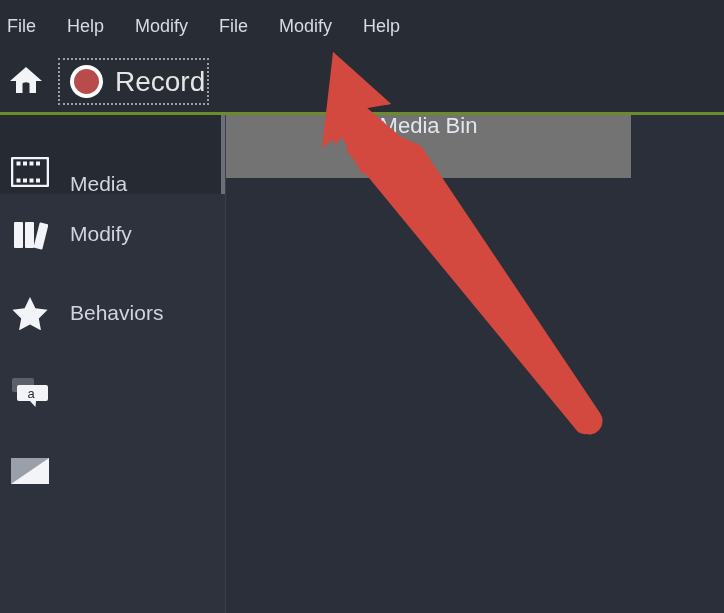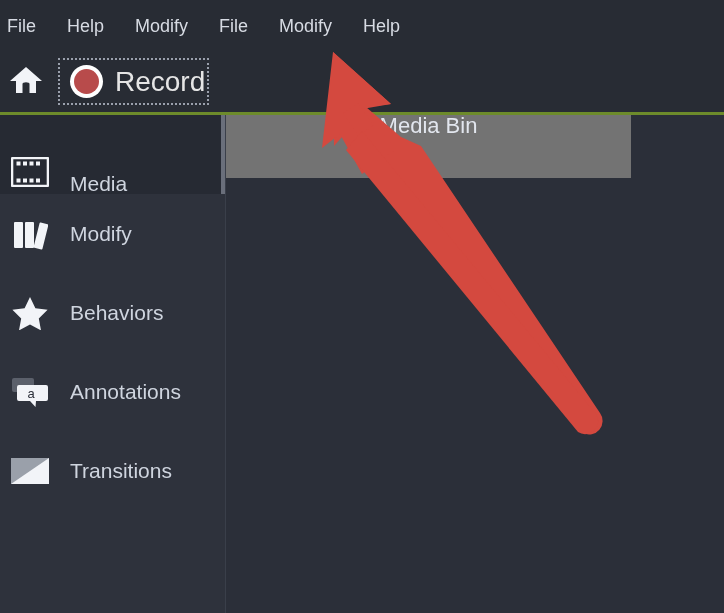--- a/index.html
+++ b/index.html
@@ -221,31 +221,29 @@
     </div>
 
     <div class="nav-item">
       <span class="nav-icon">
         <svg width="38" height="34" viewBox="0 0 38 34">
           <rect x="1" y="3" width="22" height="14" rx="2" fill="#5b606b"></rect>
           <path d="M8 10 H35 A2 2 0 0 1 37 12 V24 A2 2 0 0 1 35 26 H25 L24.5 32 L19 26 H8 A2 2 0 0 1 6 24 V12 A2 2 0 0 1 8 10 Z" fill="#f2f4f8"></path>
           <text x="20" y="23" font-family="Liberation Sans, sans-serif" font-size="13" fill="#2b2f39" text-anchor="middle">a</text>
         </svg>
       </span>
-      <span class="nav-label">Annotations</span>
     </div>
 
     <div class="nav-item">
       <span class="nav-icon">
         <svg width="38" height="26" viewBox="0 0 38 26">
           <rect x="0" y="0" width="38" height="26" fill="#9aa0aa"></rect>
           <path d="M0 26 L38 0 L38 26 Z" fill="#f2f4f8"></path>
         </svg>
       </span>
-      <span class="nav-label">Transitions</span>
     </div>
 
 
   </div>
 
   <div class="divider-v"></div>
 
   <div class="main">
     <div class="bin-header">
       <span class="bin-title">Media Bin</span>

